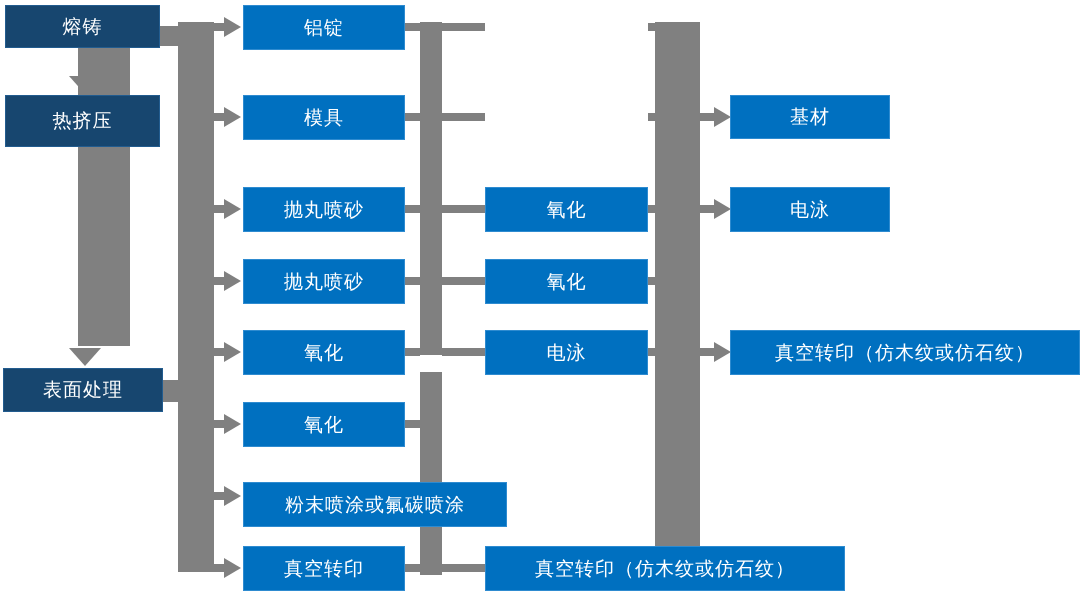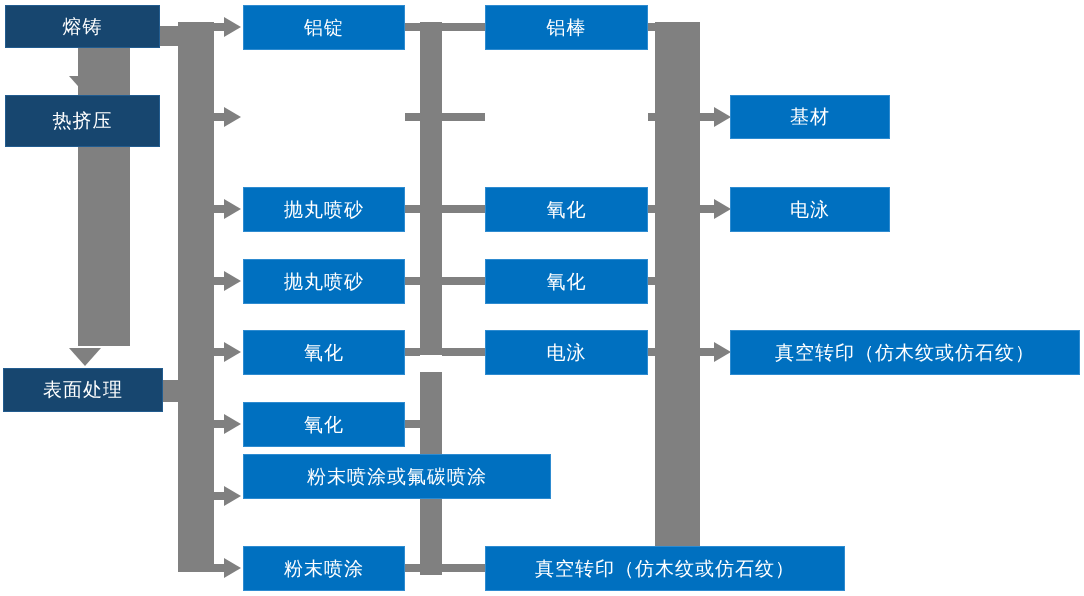--- a/index.html
+++ b/index.html
@@ -117,28 +117,28 @@
   <div class="gray" style="left:700px;top:205px;width:14px;height:8px"></div>
   <div class="tri right" style="left:714px;top:199px"></div>
   <div class="gray" style="left:700px;top:348px;width:14px;height:8px"></div>
   <div class="tri right" style="left:714px;top:342px"></div>
 
   <div class="node dark" style="left:5px;top:5px;width:155px;height:43px">熔铸</div>
   <div class="node dark" style="left:5px;top:95px;width:155px;height:52px">热挤压</div>
   <div class="node bright" style="left:243px;top:5px;width:162px;height:45px">铝锭</div>
 
   <div class="node dark" style="left:3px;top:368px;width:160px;height:44px">表面处理</div>
+  <div class="node bright" style="left:243px;top:95px;width:162px;height:45px">模具</div>
   <div class="node bright" style="left:243px;top:187px;width:162px;height:45px">抛丸喷砂</div>
   <div class="node bright" style="left:243px;top:259px;width:162px;height:45px">抛丸喷砂</div>
   <div class="node bright" style="left:243px;top:330px;width:162px;height:45px">氧化</div>
   <div class="node bright" style="left:243px;top:402px;width:162px;height:45px">氧化</div>
-  <div class="node bright" style="left:243px;top:454px;width:308px;height:45px">粉末喷涂或氟碳喷涂</div>
-  <div class="node bright" style="left:243px;top:546px;width:162px;height:45px">粉末喷涂</div>
+  <div class="node bright" style="left:243px;top:482px;width:264px;height:45px">粉末喷涂或氟碳喷涂</div>
+  <div class="node bright" style="left:243px;top:546px;width:162px;height:45px">真空转印</div>
 
-  <div class="node bright" style="left:485px;top:5px;width:163px;height:45px">铝棒</div>
   <div class="node bright" style="left:485px;top:187px;width:163px;height:45px">氧化</div>
   <div class="node bright" style="left:485px;top:259px;width:163px;height:45px">氧化</div>
   <div class="node bright" style="left:485px;top:330px;width:163px;height:45px">电泳</div>
   <div class="node bright" style="left:485px;top:546px;width:360px;height:45px">真空转印（仿木纹或仿石纹）</div>
 
   <div class="node bright" style="left:730px;top:95px;width:160px;height:44px">基材</div>
   <div class="node bright" style="left:730px;top:187px;width:160px;height:45px">电泳</div>
   <div class="node bright" style="left:730px;top:330px;width:350px;height:45px">真空转印（仿木纹或仿石纹）</div>
 
 </div>

